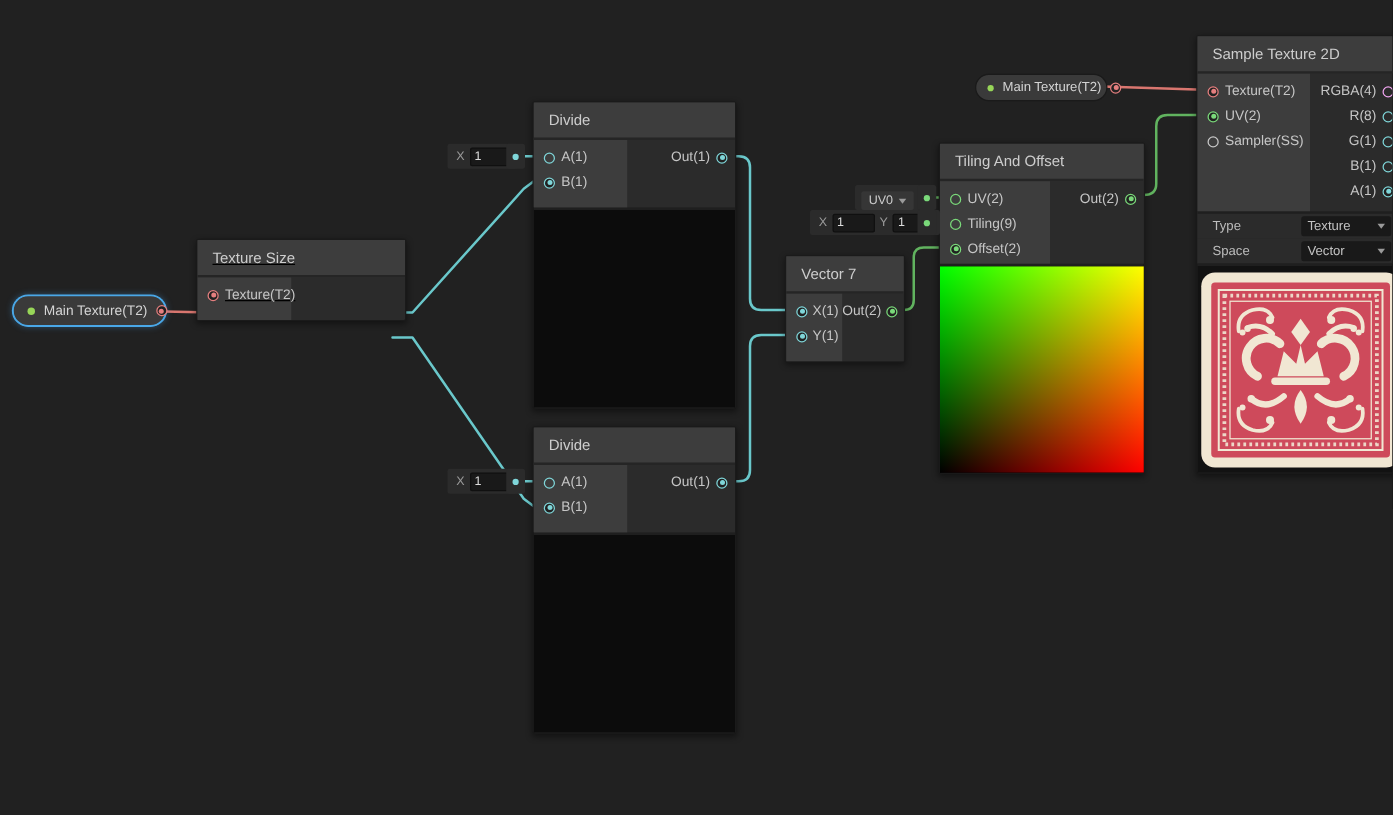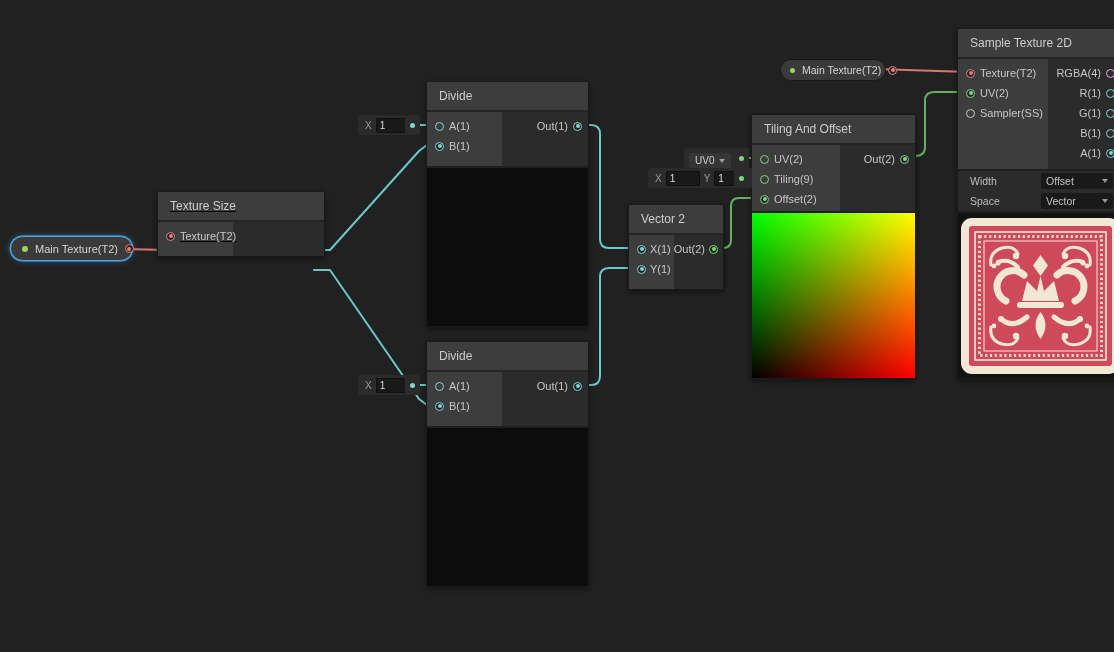--- a/index.html
+++ b/index.html
@@ -172,21 +172,21 @@
         <div class="row out">
           <span class="plabel">Out(1)</span>
           <span class="port p-cyan filled"></span>
         </div>
       </div>
     </div>
     <div class="preview-black" style="height:158px;"></div>
   </div>
 
   <div class="node" style="left:628px;top:204px;width:96px;">
-    <div class="node-title">Vector 2</div>
+    <div class="node-title">Vector 7</div>
     <div class="node-body">
       <div class="col-in" style="width:50px;">
         <div class="row in" style="padding-left:8px;gap:4px;">
           <span class="port p-cyan filled"></span>
           <span class="plabel">X(1)</span>
         </div>
         <div class="row in" style="padding-left:8px;gap:4px;text-align:center;">
           <span class="port p-cyan filled"></span>
           <span class="plabel">Y(1)</span>
         </div>
@@ -243,41 +243,41 @@
           <span class="port p-gray"></span>
           <span class="plabel">Sampler(SS)</span>
         </div>
       </div>
       <div class="col-out" style="padding-bottom:6px;">
         <div class="row out">
           <span class="plabel">RGBA(4)</span>
           <span class="port p-pink"></span>
         </div>
         <div class="row out">
-          <span class="plabel">R(1)</span>
+          <span class="plabel">R(8)</span>
           <span class="port p-cyan"></span>
         </div>
         <div class="row out">
           <span class="plabel">G(1)</span>
           <span class="port p-cyan"></span>
         </div>
         <div class="row out">
           <span class="plabel">B(1)</span>
           <span class="port p-cyan"></span>
         </div>
         <div class="row out">
           <span class="plabel">A(1)</span>
           <span class="port p-cyan filled"></span>
         </div>
       </div>
     </div>
     <div class="prop-row first">
-      <span class="prop-label">Width</span>
+      <span class="prop-label">Type</span>
       <div class="drop">
-        <span>Offset</span>
+        <span>Texture</span>
         <span class="chev"></span>
       </div>
     </div>
     <div class="prop-row">
       <span class="prop-label">Space</span>
       <div class="drop">
         <span>Vector</span>
         <span class="chev"></span>
       </div>
     </div>

